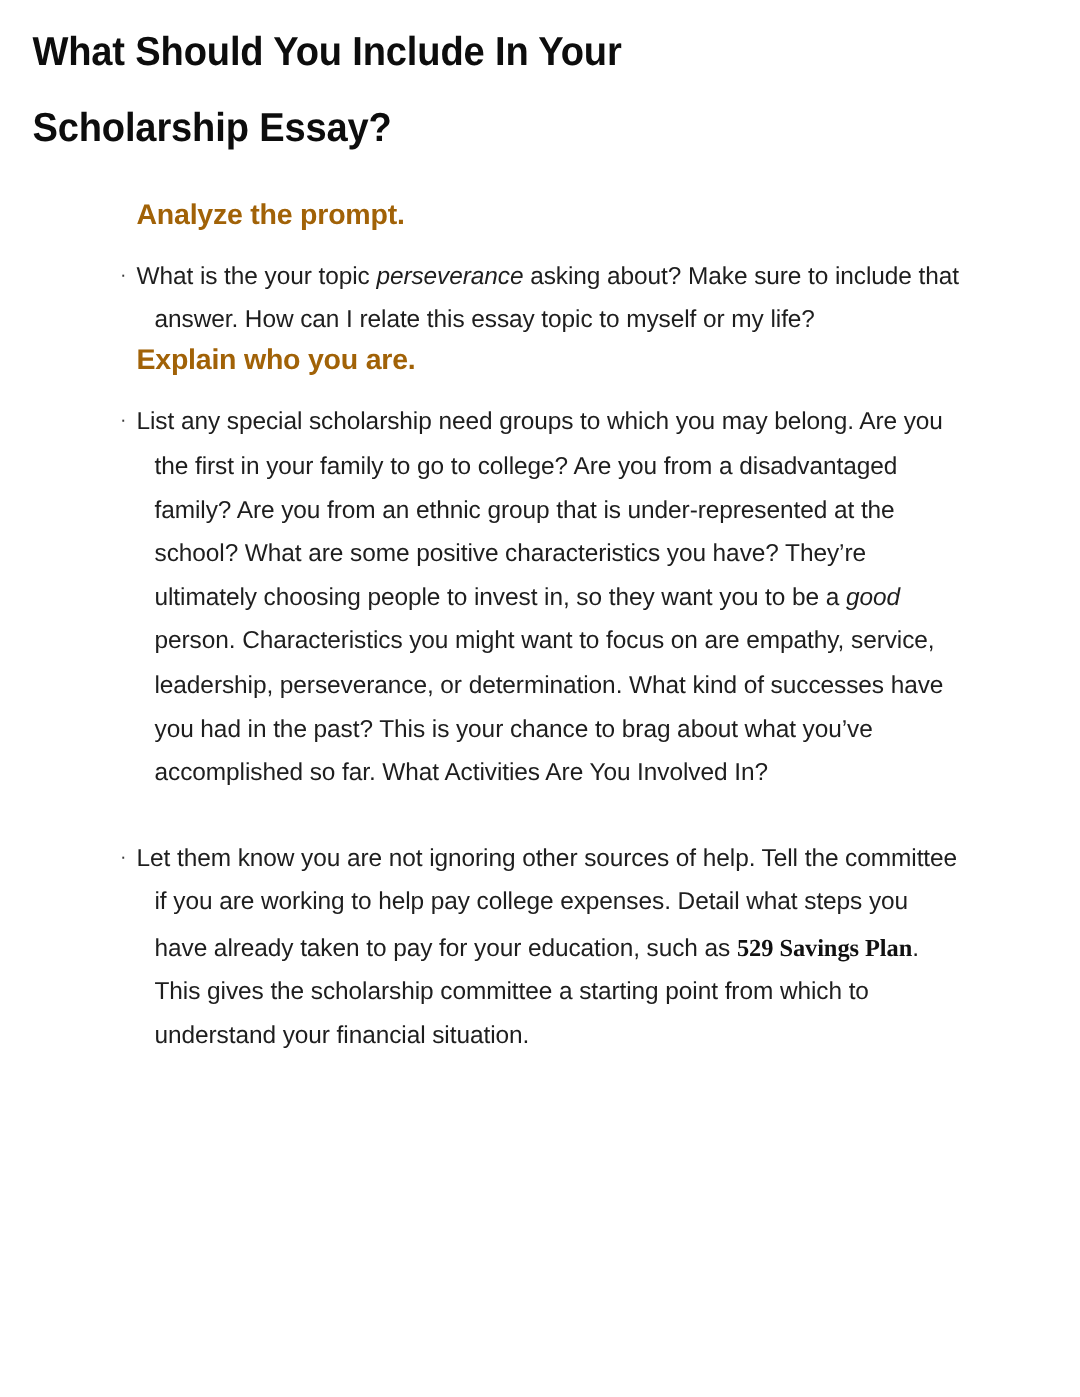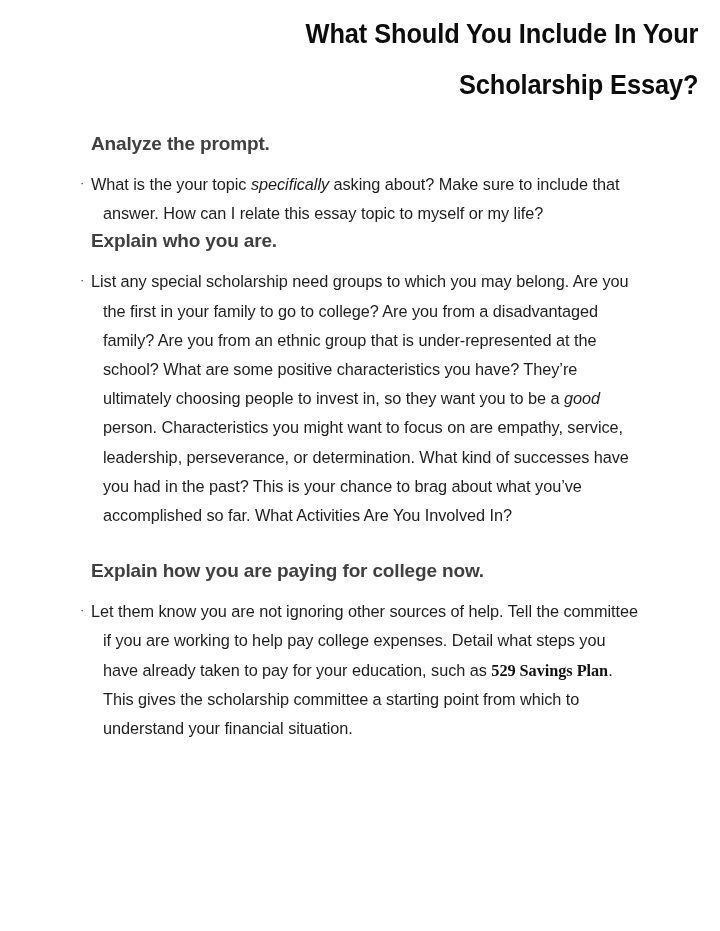--- a/index.html
+++ b/index.html
@@ -18,21 +18,21 @@
     font-family: "Liberation Sans", "DejaVu Sans", sans-serif;
     -webkit-font-smoothing: antialiased;
   }
 
   
   .doc-title {
     position: absolute;
     left: 0;
     top: 9px;
     width: 720px;
-    text-align: right;
+    text-align: left;
   }
 
   .doc-title .title-line {
     display: block;
     font-family: "Liberation Sans Narrow", "Liberation Sans", "DejaVu Sans", sans-serif;
     font-weight: bold;
     font-size: 27px;
     line-height: 51px;
     letter-spacing: -0.1px;
     color: #0d0d0d;
@@ -52,21 +52,21 @@
     position: relative;
   }
 
   .section-heading {
     margin: 0;
     padding: 0 0 0 91px;
     font-family: "Liberation Sans", "DejaVu Sans", sans-serif;
     font-weight: bold;
     font-size: 19px;
     line-height: 26px;
-    color: #404040;
+    color: #a16207;
     letter-spacing: -0.15px;
   }
 
   .bullet-item {
     position: relative;
     margin: 0;
     padding: 0 80px 0 91px;
     font-size: 16.3px;
     line-height: 29.2px;
     color: #1e1e1e;
@@ -113,34 +113,33 @@
     <span class="title-line">What Should You Include In Your</span>
     <span class="title-line">Scholarship Essay?</span>
   </div>
 
   <div class="content">
 
     <section class="section sec-1">
       <h2 class="section-heading">Analyze the prompt.</h2>
       <div class="bullet-item">
         <span class="bullet-mark">·</span>
-        <span class="body-text"><span>What is the your topic </span><em>specifically</em><span> asking about?  Make sure to include that answer.  How can I relate this essay topic to myself or my life?</span></span>
+        <span class="body-text"><span>What is the your topic </span><em>perseverance</em><span> asking about?  Make sure to include that answer.  How can I relate this essay topic to myself or my life?</span></span>
       </div>
     </section>
 
     <section class="section sec-2">
       <h2 class="section-heading">Explain who you are.</h2>
       <div class="bullet-item">
         <span class="bullet-mark">·</span>
         <span class="body-text"><span>List any special scholarship need groups to which you may belong.  Are you the first in your family to go to college?  Are you from a disadvantaged family? Are you from an ethnic group that is under-represented at the school? What are some positive characteristics you have?  They’re ultimately choosing people to invest in, so they want you to be a </span><em>good</em><span> person.  Characteristics you might want to focus on are empathy, service, leadership, perseverance, or determination. What kind of successes have you had in the past?  This is your chance to brag about what you’ve accomplished so far. What Activities Are You Involved In?</span></span>
       </div>
     </section>
 
     <section class="section sec-3">
-      <h2 class="section-heading">Explain how you are paying for college now.</h2>
       <div class="bullet-item">
         <span class="bullet-mark">·</span>
         <span class="body-text"><span>Let them know you are not ignoring other sources of help.  Tell the committee if you are working to help pay college expenses.  Detail what steps you have already taken to pay for your education, such as </span><strong>529 Savings Plan</strong><span>. This gives the scholarship committee a starting point from which to understand your financial situation.</span></span>
       </div>
     </section>
 
   </div>
 </div>
 
 </body></html>

